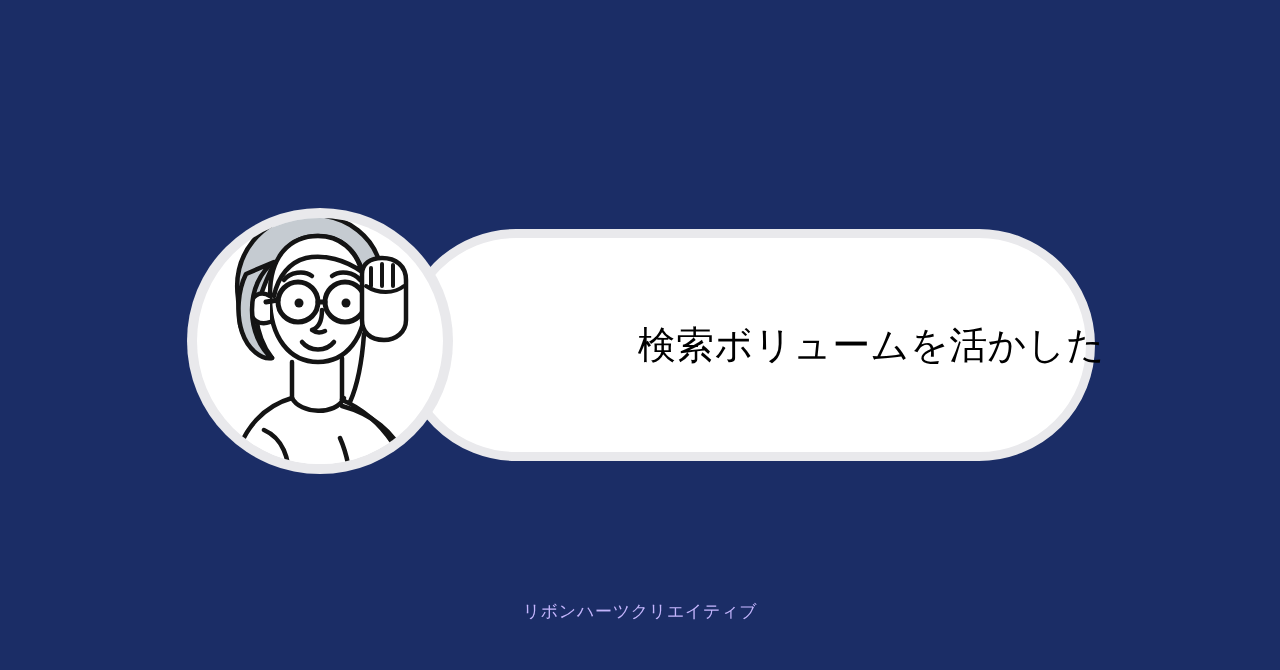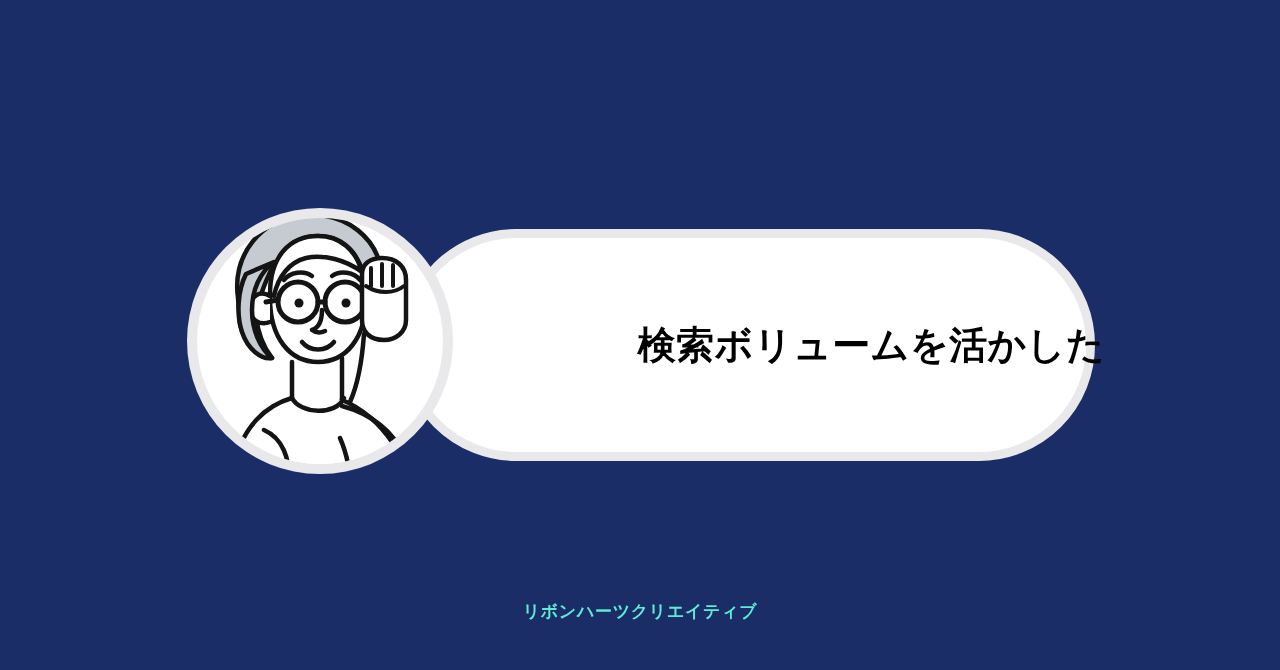--- a/index.html
+++ b/index.html
@@ -45,21 +45,21 @@
     flex-direction: column;
     align-items: center;
     justify-content: center;
     gap: 6px;
     box-sizing: border-box;
   }
 
   .banner-title .line {
     color: #000000;
     font-size: 38px;
-    font-weight: 700;
+    font-weight: 400;
     line-height: 1.28;
     letter-spacing: 0.01em;
     white-space: nowrap;
   }
 
   
   .avatar {
     position: absolute;
     left: 186px;
     top: 202px;
@@ -77,23 +77,23 @@
   
   .footer {
     position: absolute;
     left: 0;
     top: 600px;
     width: 100%;
     text-align: center;
   }
 
   .footer-text {
-    color: #5eead4;
+    color: #c4b5fd;
     font-size: 17px;
-    font-weight: 700;
+    font-weight: 400;
     letter-spacing: 0.04em;
   }
 </style>
 </head>
 <body>
 
 <div id="canvas">
 
   <div class="banner">
     <div class="banner-title">

